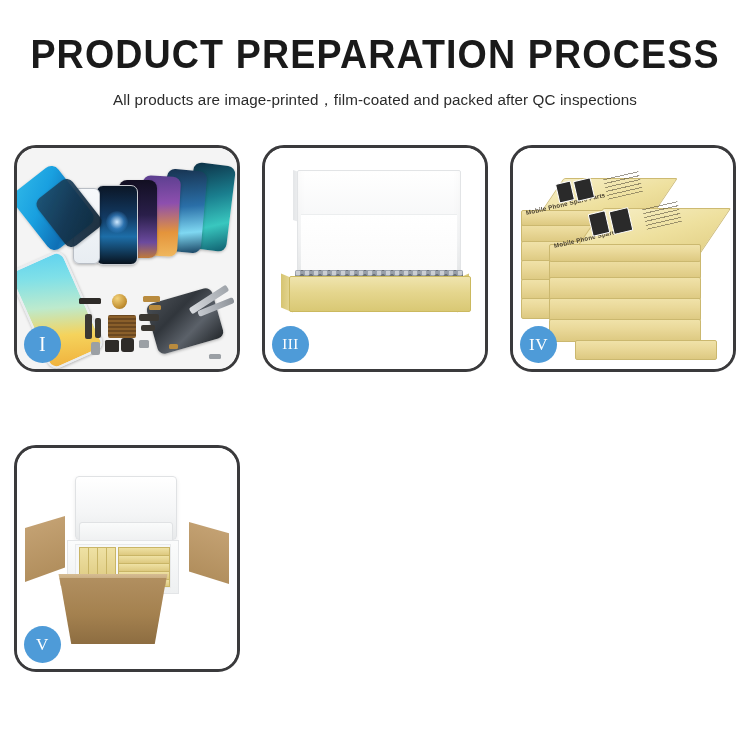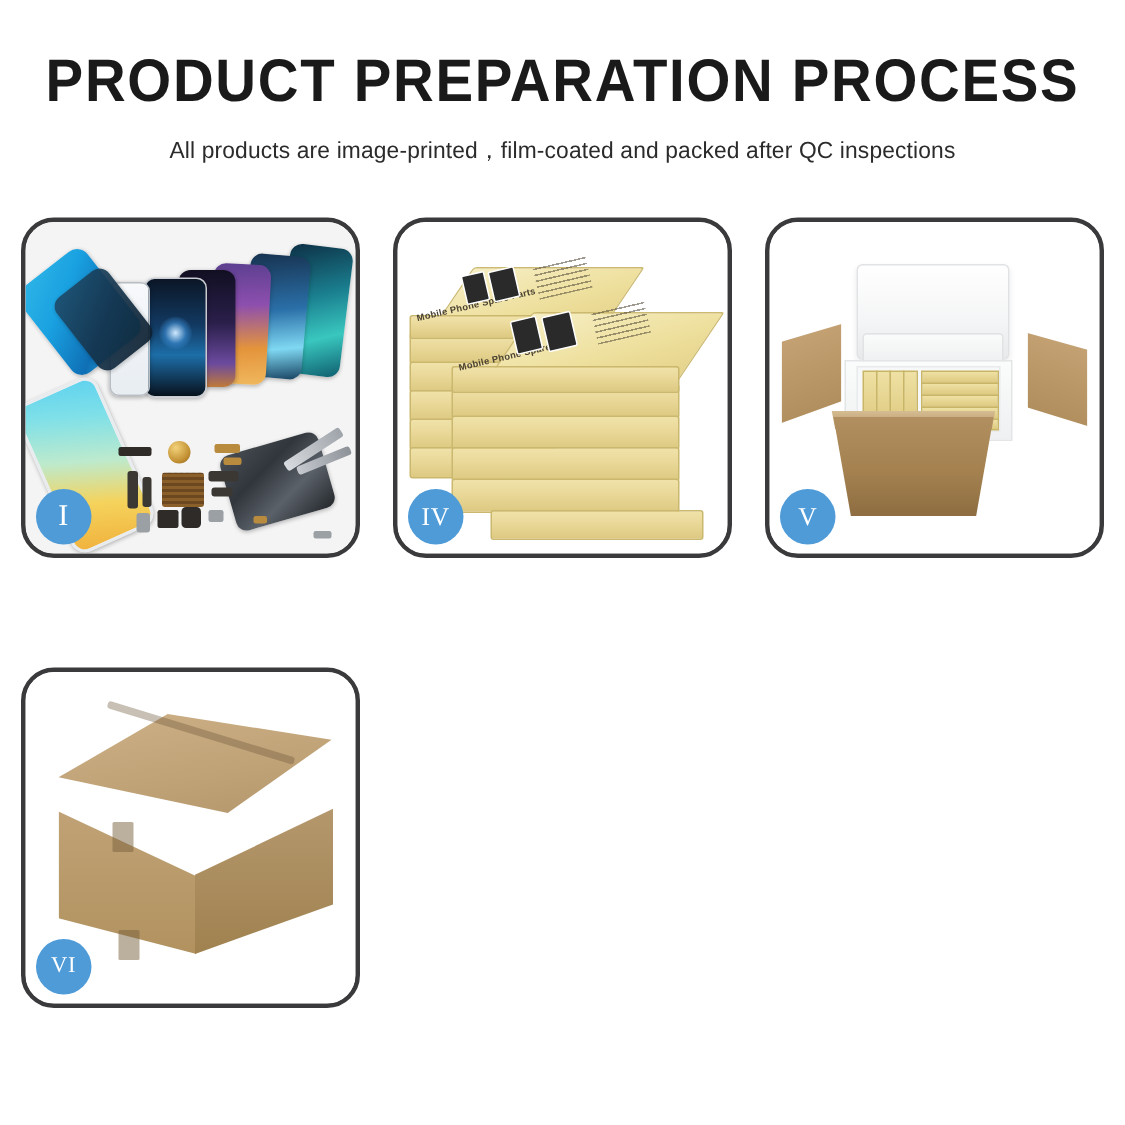--- a/index.html
+++ b/index.html
@@ -378,20 +378,34 @@
       <div class="chip silver" style="left:122px; top:192px; width:10px; height:8px;"></div>
       <div class="chip gold" style="left:152px; top:196px; width:9px; height:5px;"></div>
       <div class="tweezer"></div>
       <div class="tweezer2"></div>
       <div class="chip silver" style="right:16px; bottom:10px; width:12px; height:5px;"></div>
     </div>
     <div class="badge">I</div>
   </div>
 
 
+  <div class="panel">
+    <div class="panel-stage">
+      <div class="p3-bg"></div>
+      <div class="lid-flapL"></div>
+      <div class="lid-flapR"></div>
+      <div class="lid"></div>
+      <div class="foam"></div>
+      <div class="gray-fill"></div>
+      <div class="tray-left"></div>
+      <div class="tray-right"></div>
+      <div class="tray-front"></div>
+    </div>
+    <div class="badge xsmall">III</div>
+  </div>
 
   <div class="panel">
     <div class="panel-stage">
       <div class="p4-bg"></div>
       <div class="stack">
 
         <div class="kbox" style="left:8px; top:74px; width:96px; height:19px;"></div>
         <div class="kbox" style="left:8px; top:93px; width:96px; height:19px;"></div>
         <div class="kbox" style="left:8px; top:112px; width:96px; height:19px;"></div>
         <div class="kbox" style="left:8px; top:131px; width:96px; height:19px;"></div>
@@ -442,26 +456,14 @@
       <div class="bar" style="left:101px; top:115px; width:50px; height:7px;"></div>
       <div class="bar" style="left:101px; top:123px; width:50px; height:7px;"></div>
       <div class="bar" style="left:101px; top:131px; width:50px; height:6px;"></div>
 
       <div class="carton-rim"></div>
       <div class="carton-body"></div>
     </div>
     <div class="badge small">V</div>
   </div>
 
-  <div class="panel">
-    <div class="panel-stage">
-      <div class="p6-bg"></div>
-      <div class="c6-top"></div>
-      <div class="c6-seam"></div>
-      <div class="c6-left"></div>
-      <div class="c6-right"></div>
-      <div class="tape" style="left:58px; top:100px;"></div>
-      <div class="tape" style="left:62px; top:172px;"></div>
-    </div>
-    <div class="badge xsmall">VI</div>
-  </div>
 
 </div>
 
 </body></html>

